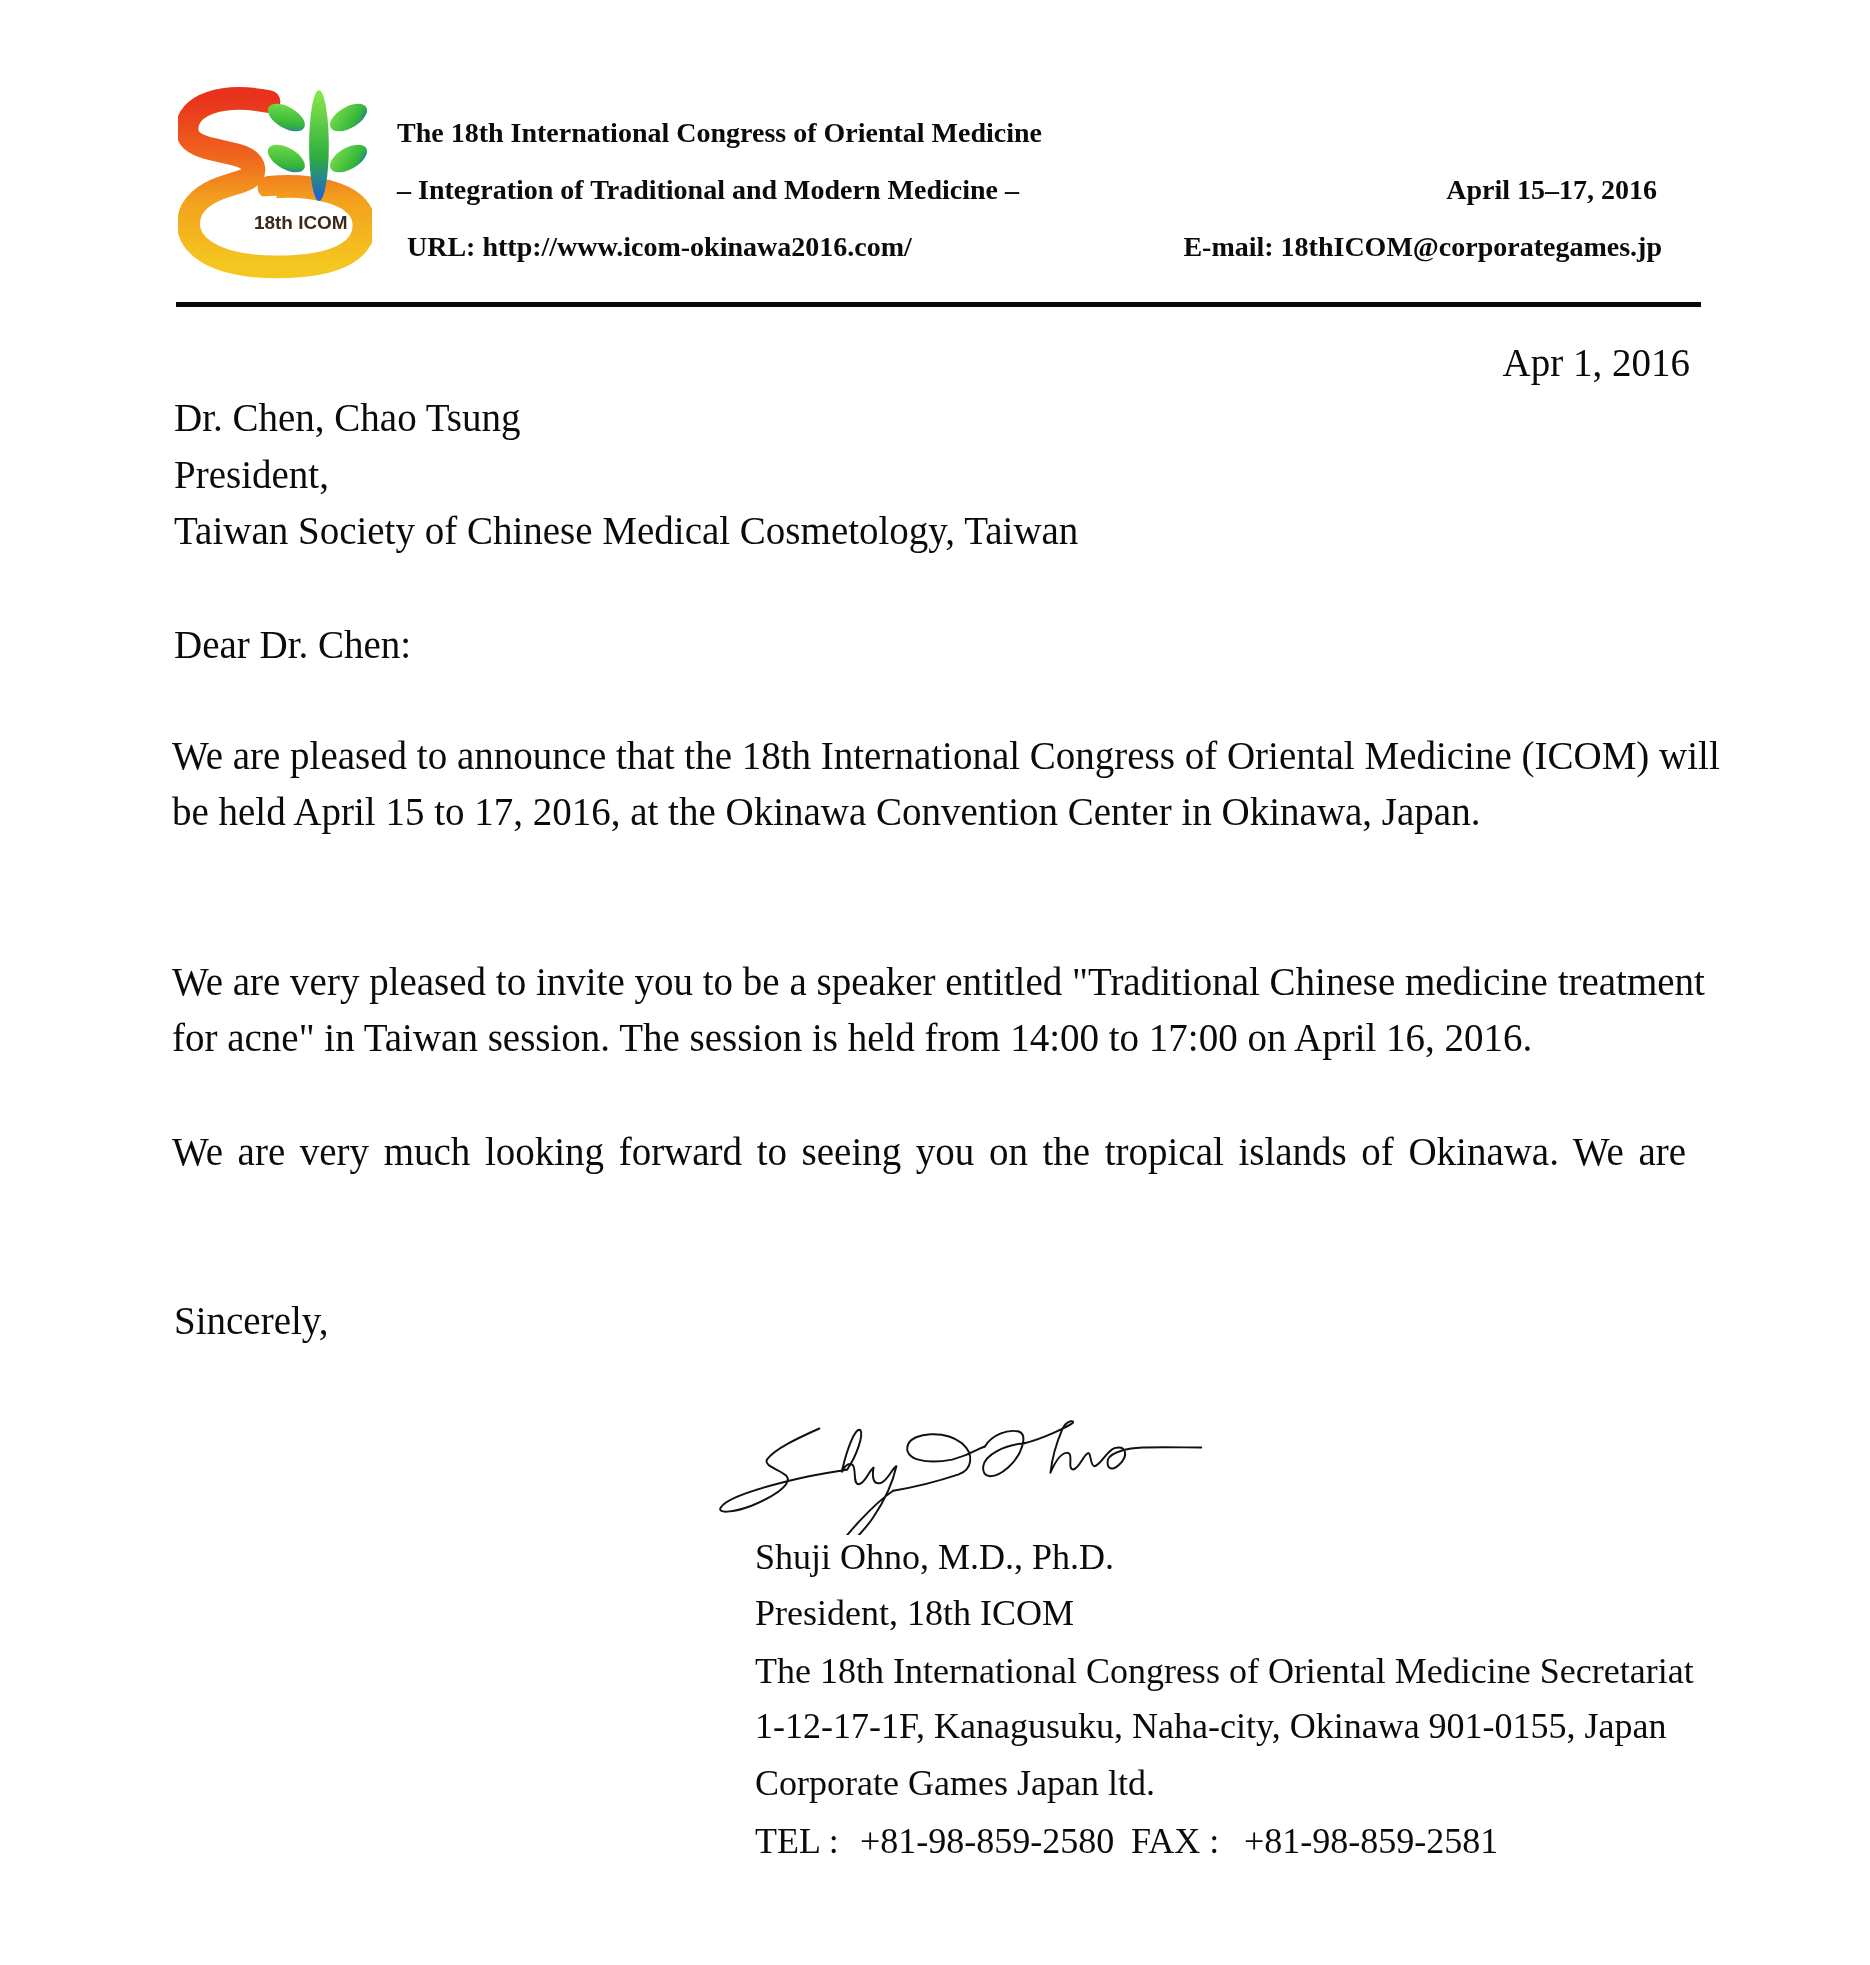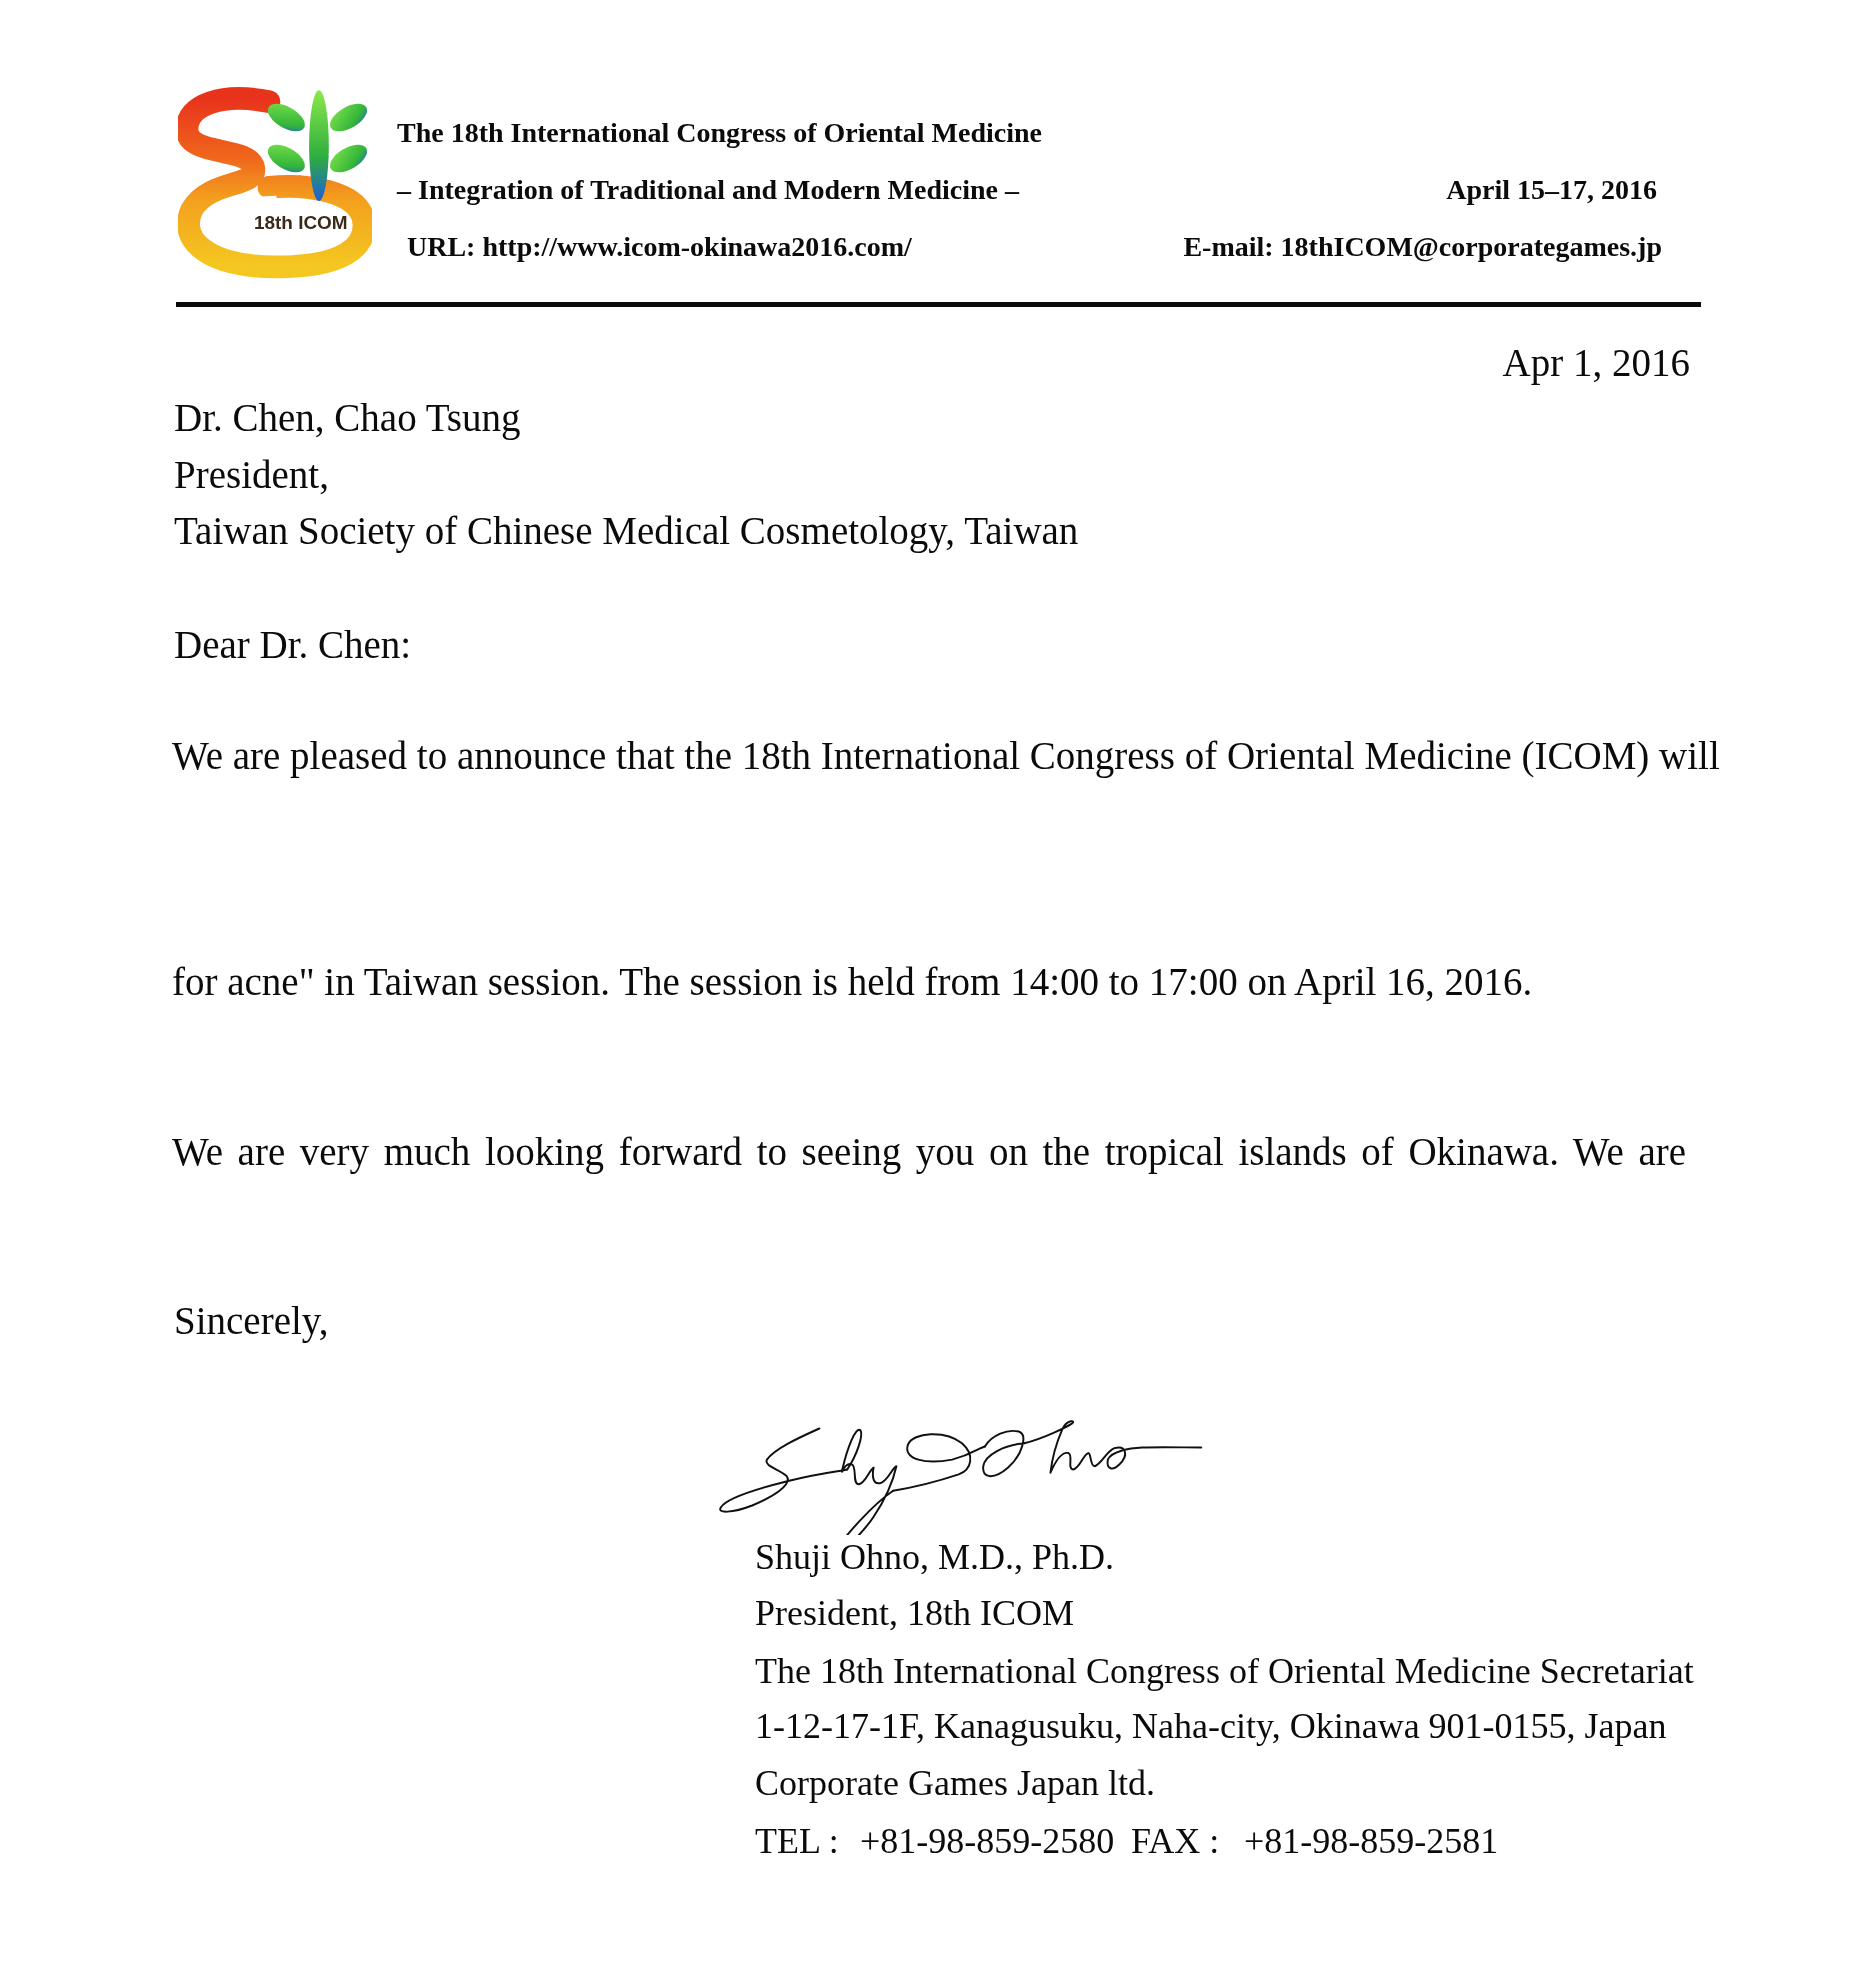--- a/index.html
+++ b/index.html
@@ -66,23 +66,25 @@
 <div>
   <div class="abs serif" style="left:174px; top:398px;">Dr. Chen, Chao Tsung</div>
   <div class="abs serif" style="left:174px; top:455px;">President,</div>
   <div class="abs serif" style="left:174px; top:511px;">Taiwan Society of Chinese Medical Cosmetology, Taiwan</div>
 </div>
 
 <div class="abs serif" style="left:174px; top:625px;">Dear Dr. Chen:</div>
 
 <div class="para" style="top:728px;">
   <span class="jline">We are pleased to announce that the 18th International Congress of Oriental Medicine (ICOM) will</span>
+  <span class="lastline">be held April 15 to 17, 2016, at the Okinawa Convention Center in Okinawa, Japan.</span>
 </div>
 
 <div class="para" style="top:954px;">
+  <span class="jline">We are very pleased to invite you to be a speaker entitled "Traditional Chinese medicine treatment</span>
   <span class="lastline">for acne" in Taiwan session. The session is held from 14:00 to 17:00 on April 16, 2016.</span>
 </div>
 
 <div class="para" style="top:1124px;">
   <span class="jline">We are very much looking forward to seeing you on the tropical islands of Okinawa. We are</span>
 </div>
 
 <div class="abs serif" style="left:174px; top:1301px;">Sincerely,</div>
 
 <svg id="signature" viewBox="0 0 1568 415" preserveAspectRatio="none">

